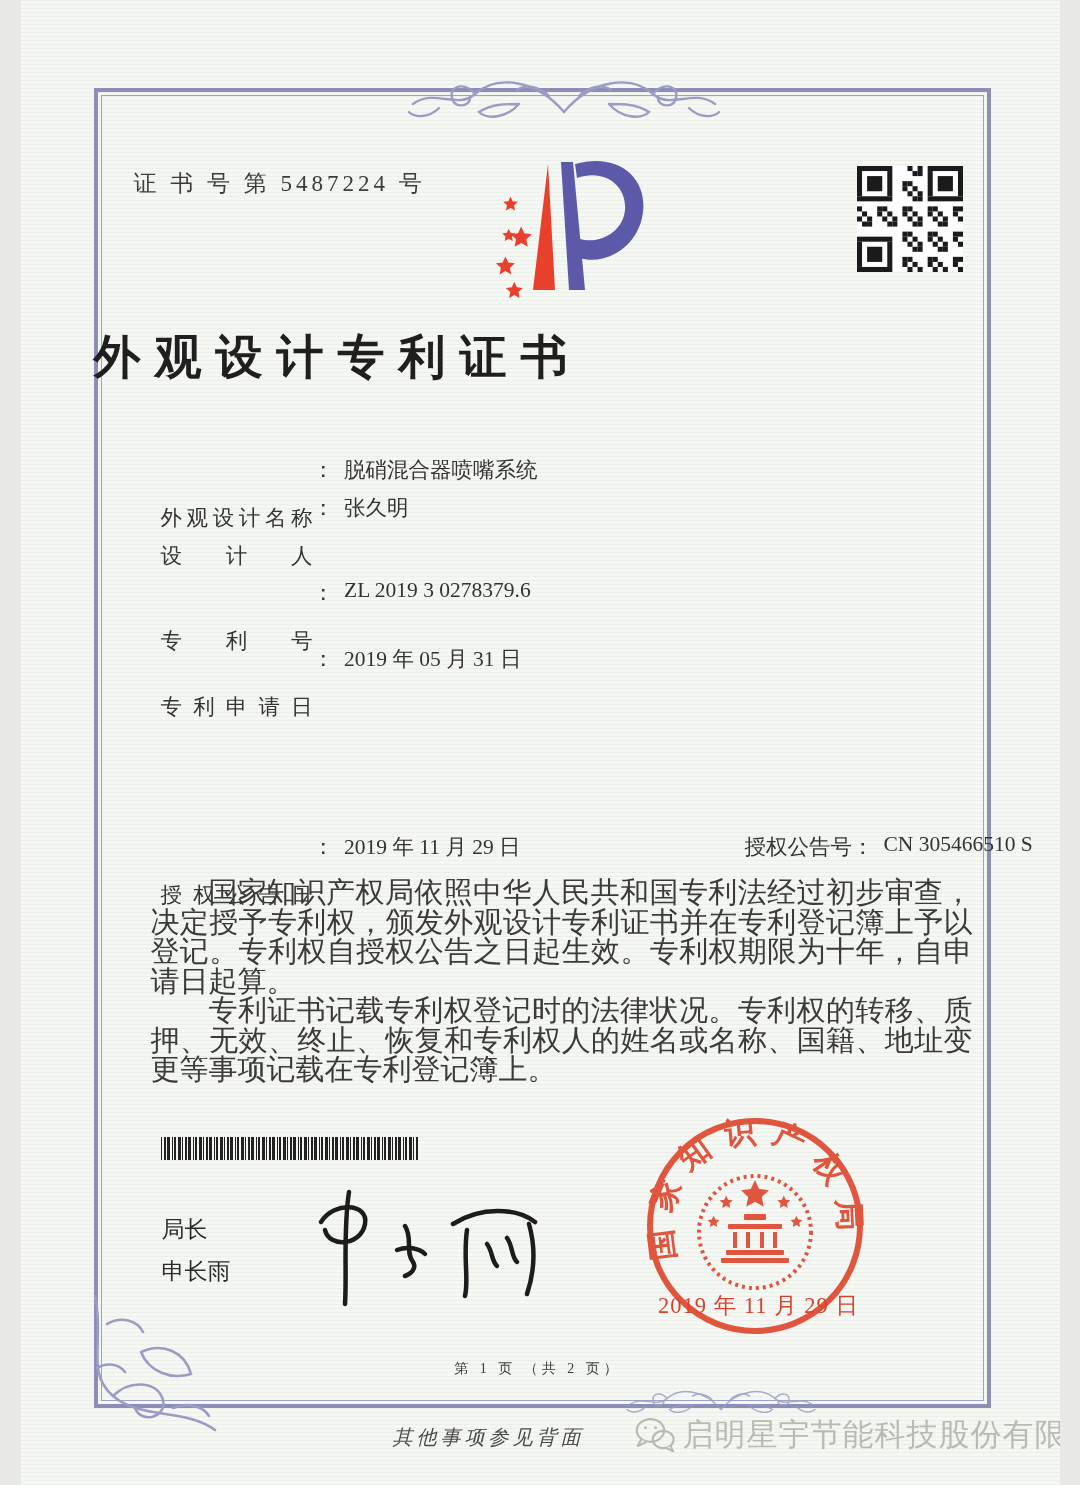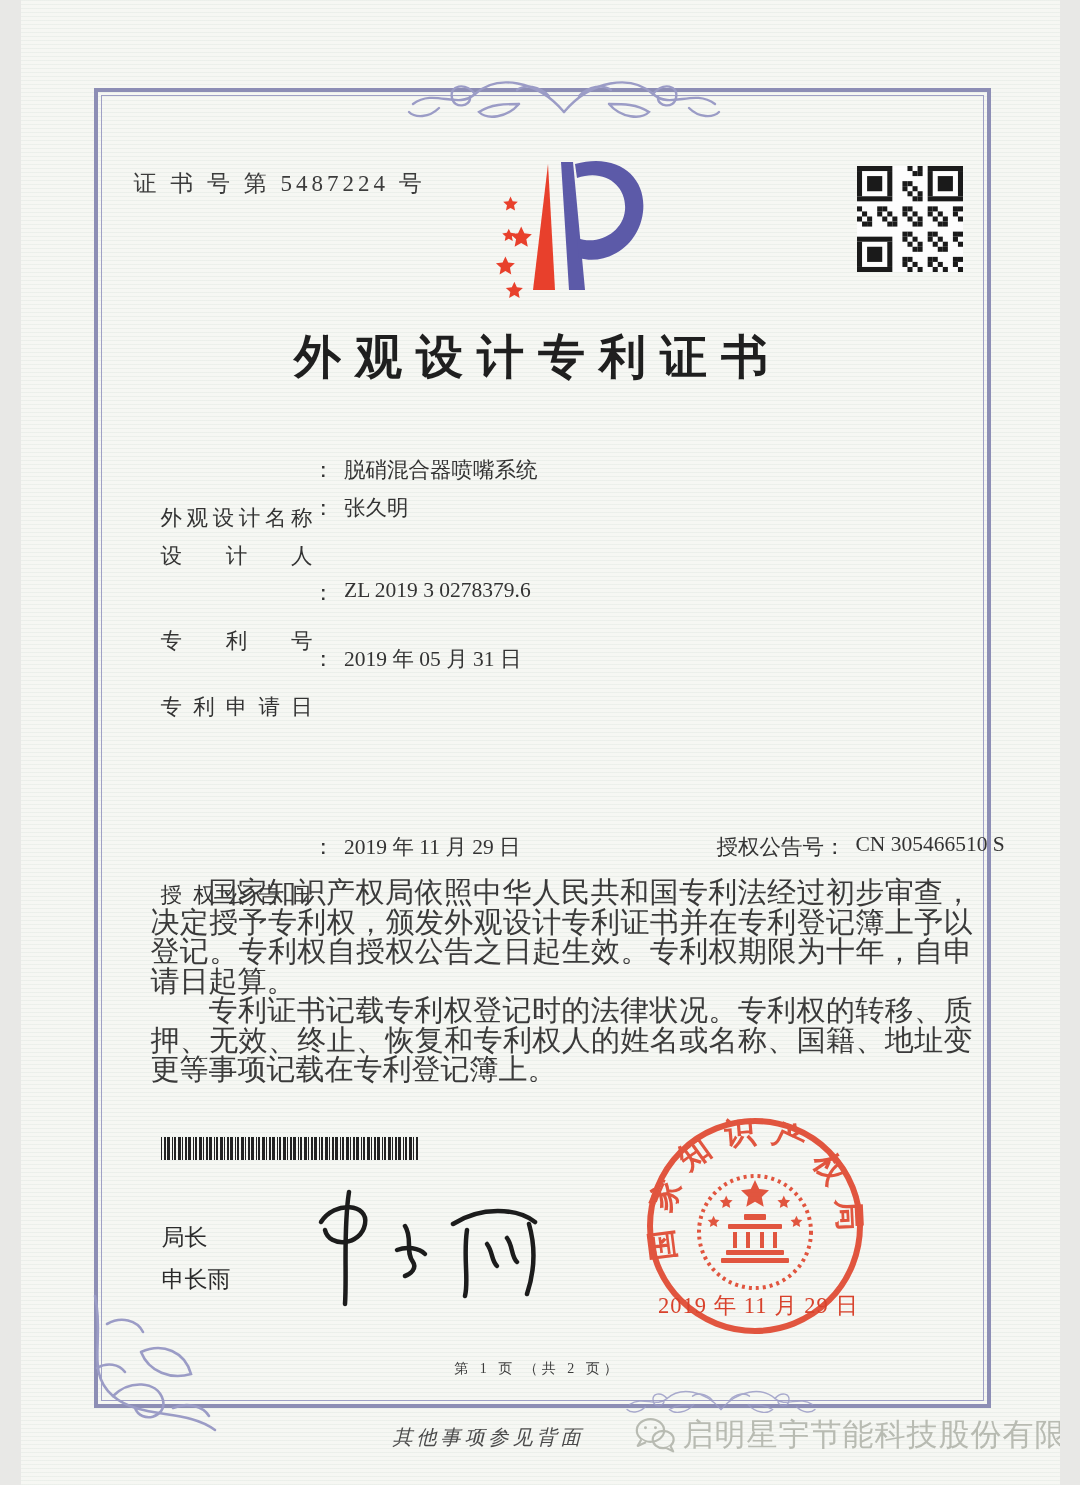--- a/index.html
+++ b/index.html
@@ -21,40 +21,40 @@
     content:""; position:absolute; inset:3px; border:1px solid #9fa0c5;
   }
   .ornament{position:absolute; color:#9b9cc6;}
   
   .cert-no{
     position:absolute; left:113px; top:168px; font-size:23px; letter-spacing:4px; color:#3c3c3c;
   }
   .logo{position:absolute; left:430px; top:150px; width:200px; height:160px;}
   .qr{position:absolute; left:836px; top:166px; width:106px; height:106px; background:#fdfdfd;}
   .page-title{
-    position:absolute; left:73px; top:326px; width:889px; text-align:center;
+    position:absolute; left:73px; top:326px; width:889px; text-align:left;
     font-size:47px; font-weight:bold; letter-spacing:14px; color:#1f1f1f;
   }
   
   .field{position:absolute; left:140px; font-size:21.5px; color:#333; white-space:nowrap;}
   .flabel{display:inline-block; width:152px; text-align:justify; text-align-last:justify; vertical-align:top;margin-top:48px;}
   .fcolon{display:inline-block; vertical-align:top;}
   .fvalue{display:inline-block; margin-left:10px; vertical-align:top;}
   .fvalue.wrap{white-space:normal; width:650px; line-height:31px;}
-  .grant-right{position:absolute; left:556px; top:0;}
+  .grant-right{position:absolute; left:584px; top:0;}
   
   .body-text{
     position:absolute; left:130px; top:878px; width:822px;
     font-size:29px; line-height:29.5px; text-align:justify; color:#3a3a3a;
   }
   .body-text p{margin:0; text-indent:2em;}
   
   .barcode{position:absolute; left:140px; top:1137px; width:258px; height:23px;}
   .director{position:absolute; left:141px; top:1208px; font-family:"Liberation Sans","DejaVu Sans",sans-serif;
-    font-size:23px; color:#2b2b2b; line-height:42px;margin-top:8px;}
+    font-size:23px; color:#2b2b2b; line-height:42px;}
   .signature{position:absolute; left:280px; top:1178px; width:280px; height:130px;}
   .seal{position:absolute; left:616px; top:1108px; width:236px; height:236px; opacity:.92;}
   .seal-date{
     position:absolute; left:628px; top:1290px; width:220px; text-align:center;
     font-size:22.5px; color:#d8422c; letter-spacing:1px;
   }
   .page-footer{
     position:absolute; left:73px; top:1360px; width:889px; text-align:center;
     font-size:14px; letter-spacing:4px; color:#3c3c3c;
   }

